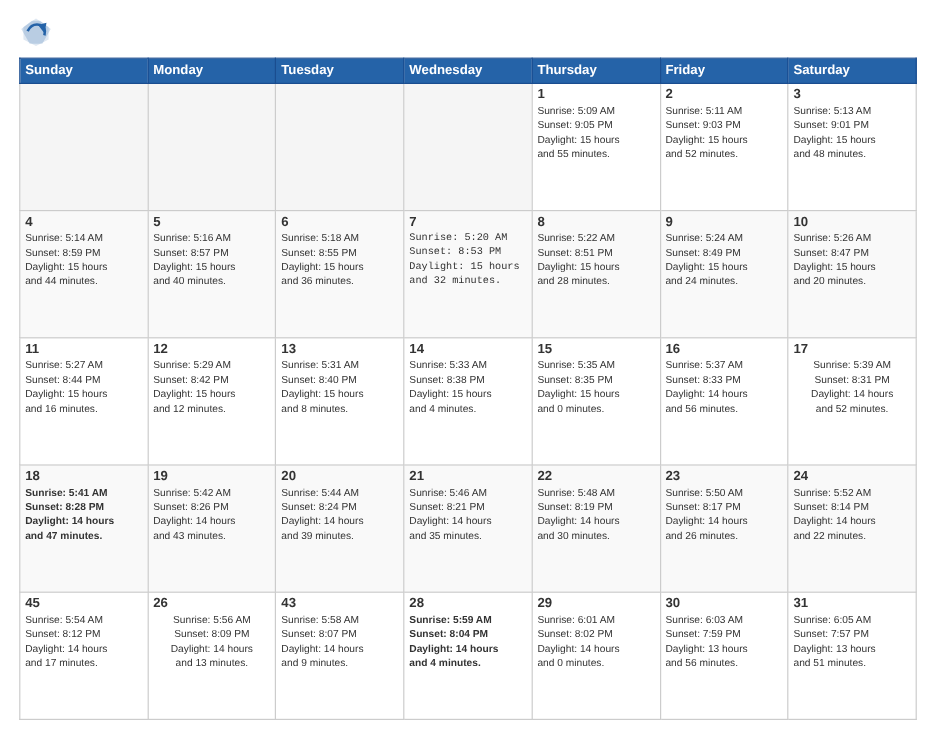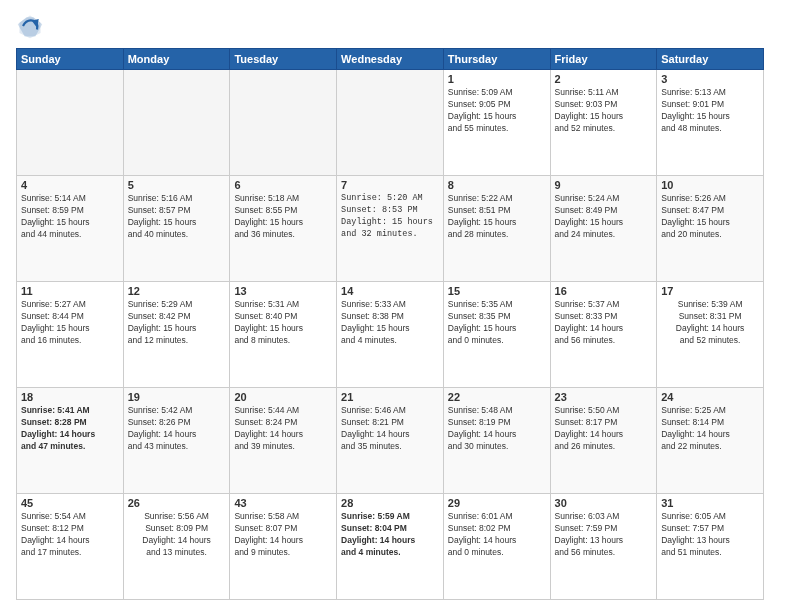--- a/index.html
+++ b/index.html
@@ -296,21 +296,21 @@
           </td>
           <td>
             <span class="day-number">23</span>
             <div class="day-info" style="white-space: pre-line;">Sunrise: 5:50 AM
 Sunset: 8:17 PM
 Daylight: 14 hours
 and 26 minutes.</div>
           </td>
           <td>
             <span class="day-number">24</span>
-            <div class="day-info" style="white-space: pre-line;">Sunrise: 5:25 AM
+            <div class="day-info" style="white-space: pre-line;">Sunrise: 5:52 AM
 Sunset: 8:14 PM
 Daylight: 14 hours
 and 22 minutes.</div>
           </td>
         </tr>
         <tr>
           <td>
             <span class="day-number">45</span>
             <div class="day-info" style="white-space: pre-line;">Sunrise: 5:54 AM
 Sunset: 8:12 PM

